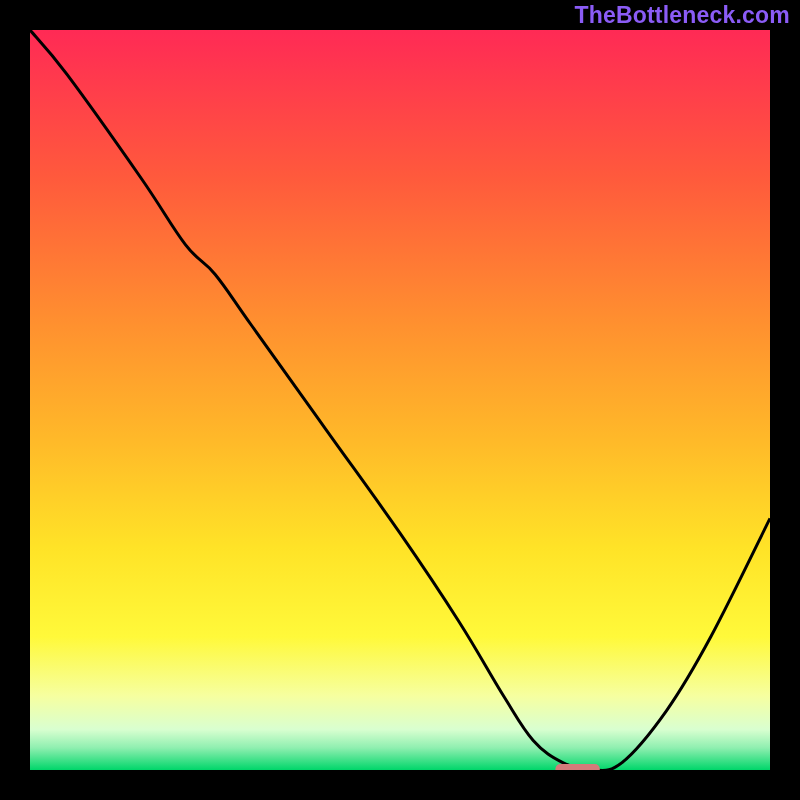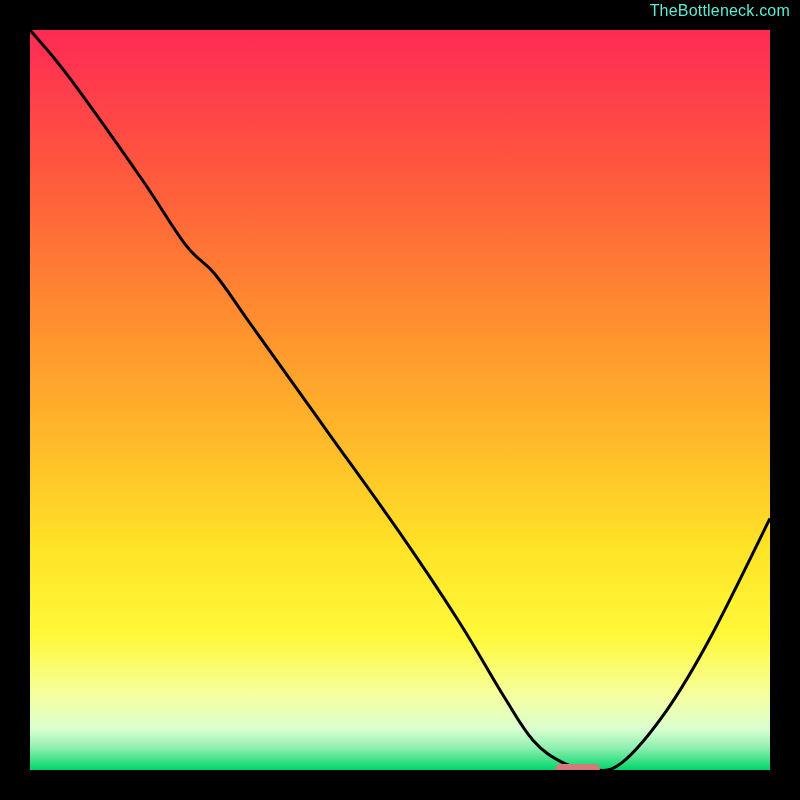--- a/index.html
+++ b/index.html
@@ -13,23 +13,23 @@
   .wrap {
     position: relative;
     width: 800px;
     height: 800px;
   }
   .watermark {
     position: absolute;
     top: 2px;
     right: 10px;
     font-family: Arial, Helvetica, sans-serif;
-    font-size: 16px;
-    font-weight: 400;
-    color: #5eead4;
+    font-size: 23px;
+    font-weight: 700;
+    color: #8b5cf6;
     letter-spacing: 0.2px;
     z-index: 10;
   }
   svg {
     position: absolute;
     top: 0;
     left: 0;
   }
 </style>
 </head>

